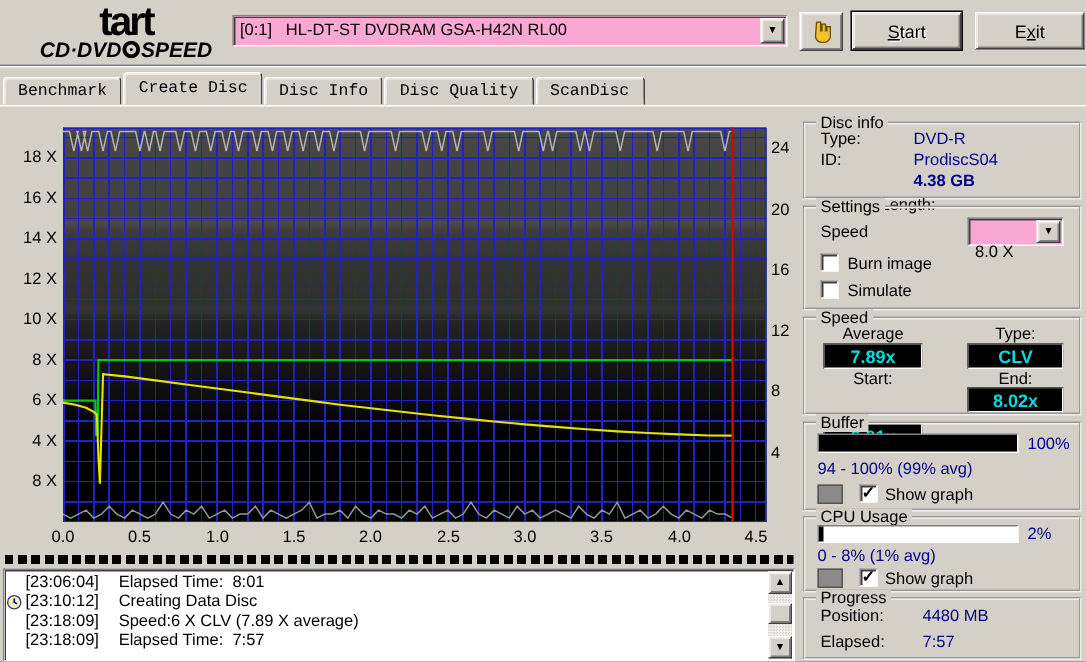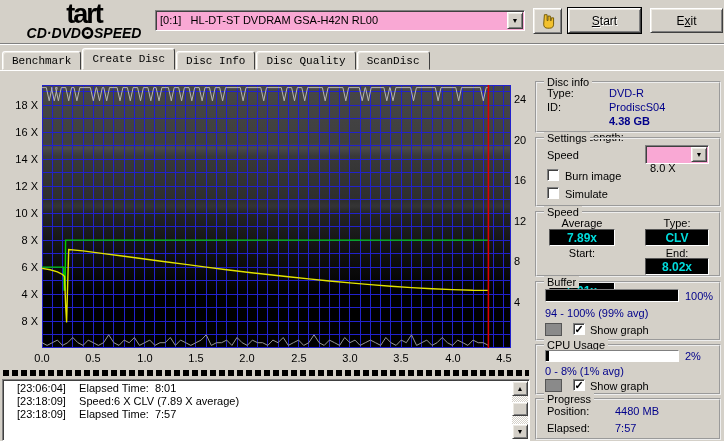--- a/index.html
+++ b/index.html
@@ -241,20 +241,24 @@
             <line x1="446.4" y1="0" x2="446.4" y2="263" stroke="#dc0000" stroke-width="1.6"></line>
           </svg>
         </div>
     </div>
 
     <div class="abs dashes" style="left:3px; top:299px; width:526px; height:6px;"></div>
 
     <div class="abs sunken log" style="left:2px; top:308px; width:528px; height:62px;">
       <div id="logrows" style="padding-top:2px;">
           <div class="logrow"><span class="logtime">[23:06:04]</span><span>  Elapsed Time:  8:01</span></div>
+          <div class="logrow"><span><svg width="11" height="11" viewBox="0 0 12 12" style="position:absolute;left:1px;top:1px;">
+                <circle cx="6" cy="6" r="4.8" fill="#f5f0c0" stroke="#404060" stroke-width="1"></circle>
+                <path d="M6 3.2 V6 L8 7.2" fill="none" stroke="#0000a0" stroke-width="1.2"></path>
+              </svg></span><span class="logtime">[23:10:12]</span><span>  Creating Data Disc</span></div>
           <div class="logrow"><span class="logtime">[23:18:09]</span><span>  Speed:6 X CLV (7.89 X average)</span></div>
           <div class="logrow"><span class="logtime">[23:18:09]</span><span>  Elapsed Time:  7:57</span></div>
         </div>
       <div class="sb">
         <div class="sbbtn raised" style="top:0;">▲</div>
         <div class="sbthumb raised"></div>
         <div class="sbbtn raised" style="bottom:0;">▼</div>
       </div>
     </div>
 

